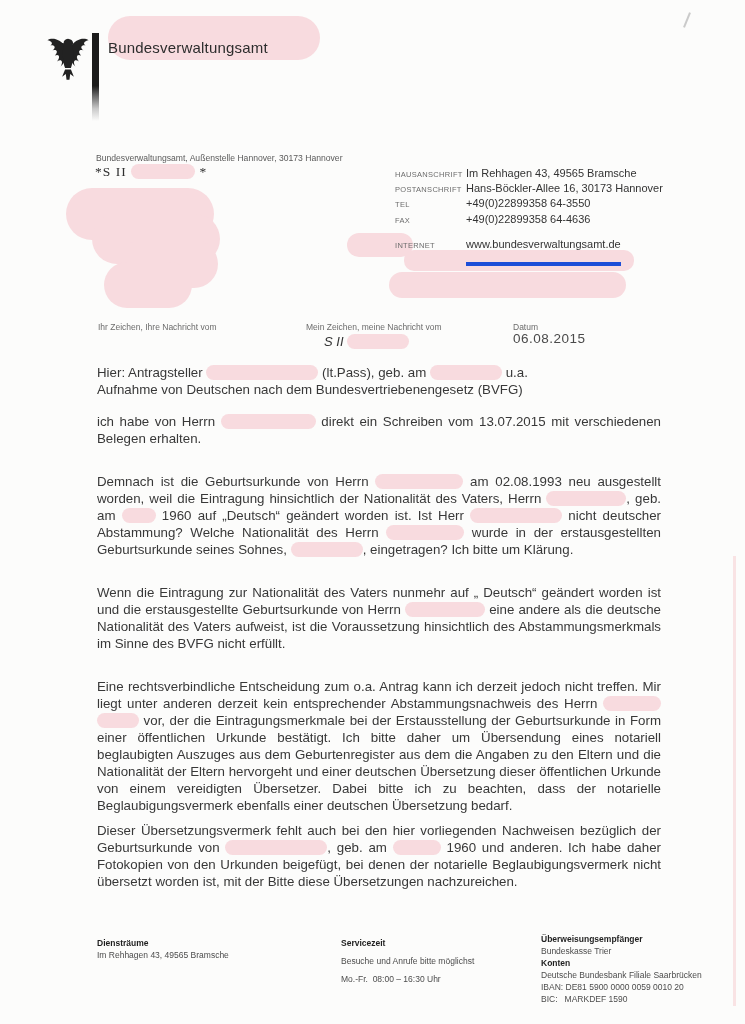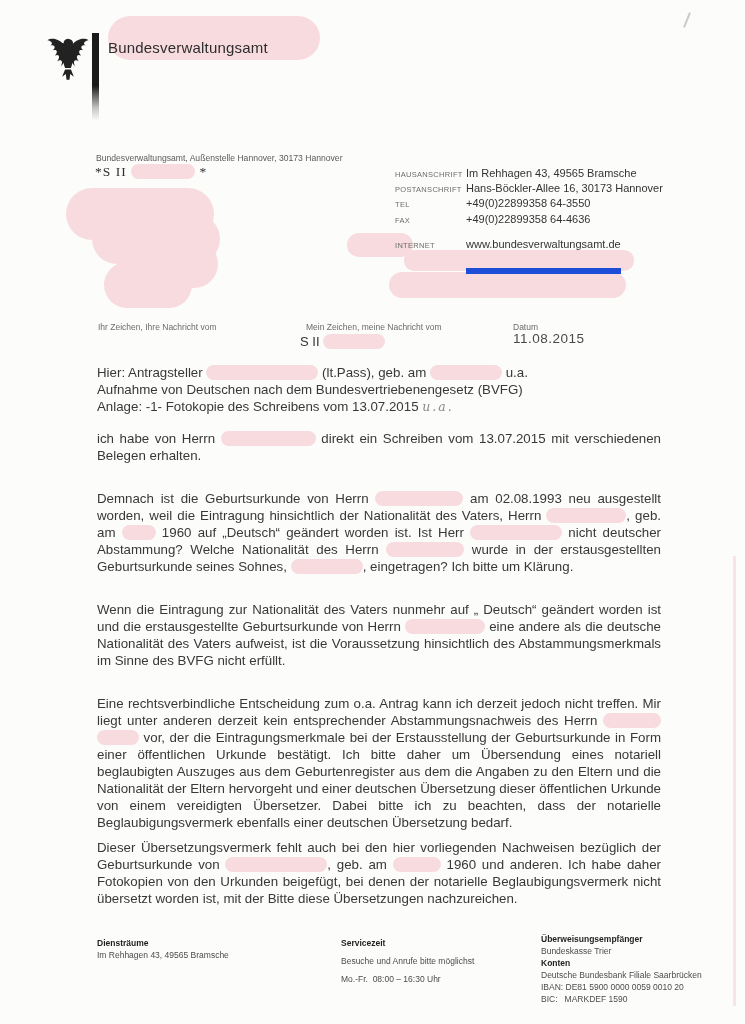--- a/index.html
+++ b/index.html
@@ -25,21 +25,21 @@
   .pencil-mark { position:absolute; left:686px; top:12px; width:2px; height:16px; background:#b5b5b5; opacity:.7; transform:rotate(22deg); }
   
   .return-address { position:absolute; left:96px; top:153px; font-size:8.6px; color:#5a5a5a; z-index:2; }
   .barcode-line { position:absolute; left:95px; top:164px; font-size:13.5px; color:#2f2f2f; z-index:2; letter-spacing:1px;font-family:Liberation Serif, serif; }
   
   .contact { position:absolute; left:395px; top:167px; z-index:2; }
   .contact-row { display:flex; align-items:baseline; margin-bottom:3.2px; }
   .contact-row.spaced { margin-top:13px; }
   .clabel { width:62px; text-align:left; font-size:7.5px; color:#6c6c6c; letter-spacing:.3px; flex:0 0 62px; }
   .cvalue { font-size:11px; color:#333; margin-left:9px; white-space:nowrap; }
-  .cvalue.url { border-bottom:6px solid #1d4ed8; padding-bottom:18px; }
+  .cvalue.url { border-bottom:4px solid #1d4ed8; padding-bottom:12px; }
   
   .ref-label { position:absolute; font-size:8.5px; color:#6c6c6c; z-index:2; }
   .ref-value { position:absolute; font-size:13px; color:#333; z-index:2; }
   .date-value { position:absolute; font-size:13.5px; color:#4a4a4a; z-index:2; letter-spacing:.5px; }
   
   .body-col { position:absolute; left:97px; top:364px; width:564px; font-size:13.3px; line-height:17px; color:#383838; z-index:2; }
   .subject-line { text-align:left; }
   .salutation { margin-top:31px; }
   .para { text-align:justify; margin-top:26px; }
   .para.first { margin-top:15px; }
@@ -101,27 +101,26 @@
     </div>
     <div class="contact-row spaced">
       <span class="clabel">INTERNET</span>
       <span class="cvalue url">www.bundesverwaltungsamt.de</span>
     </div>
   </div>
 
   <div class="ref-label" style="left:98px;top:322px;">Ihr Zeichen, Ihre Nachricht vom</div>
   <div class="ref-label" style="left:306px;top:322px;">Mein Zeichen, meine Nachricht vom</div>
   <div class="ref-label" style="left:513px;top:322px;">Datum</div>
-  <div class="ref-value" style="left:300px;top:334px;">S II <span class="redact-inline" style="width: 62px;"></span></div>
-  <div class="date-value" style="left:513px;top:331px;">11.08.2015</div>
+  <div class="ref-value" style="left:324px;top:334px;font-style:italic;">S II <span class="redact-inline" style="width: 62px;"></span></div>
+  <div class="date-value" style="left:513px;top:331px;">06.08.2015</div>
 
   <div class="body-col">
     <div class="subject-line">Hier: Antragsteller <span class="redact-inline" style="width: 112px;"></span> (lt.Pass), geb. am <span class="redact-inline" style="width: 72px;"></span> u.a.</div>
     <div class="subject-line">Aufnahme von Deutschen nach dem Bundesvertriebenengesetz (BVFG)</div>
-    <div class="subject-line">Anlage: -1- Fotokopie des Schreibens vom 13.07.2015 <span class="handwritten">u.a.</span></div>
 
 
     <div class="para first">ich habe von Herrn <span class="redact-inline" style="width: 95px;"></span> direkt ein Schreiben vom 13.07.2015 mit verschiedenen Belegen erhalten.</div>
     <div class="para">Demnach ist die Geburtsurkunde von Herrn <span class="redact-inline" style="width: 88px;"></span> am 02.08.1993 neu ausgestellt worden, weil die Eintragung hinsichtlich der Nationalität des Vaters, Herrn <span class="redact-inline" style="width: 80px;"></span>, geb. am <span class="redact-inline" style="width: 34px;"></span> 1960 auf „Deutsch“ geändert worden ist. Ist Herr <span class="redact-inline" style="width: 92px;"></span> nicht deutscher Abstammung?  Welche Nationalität des Herrn <span class="redact-inline" style="width: 78px;"></span> wurde in der erstausgestellten Geburtsurkunde seines Sohnes, <span class="redact-inline" style="width: 72px;"></span>, eingetragen? Ich bitte um Klärung.</div>
     <div class="para">Wenn die Eintragung zur Nationalität des Vaters nunmehr auf „ Deutsch“ geändert worden ist und die erstausgestellte Geburtsurkunde von Herrn <span class="redact-inline" style="width: 80px;"></span> eine andere als die deutsche Nationalität des Vaters aufweist, ist die Voraussetzung hinsichtlich des Abstammungsmerkmals im Sinne des BVFG nicht erfüllt.</div>
     <div class="para">Eine rechtsverbindliche Entscheidung zum o.a. Antrag kann ich derzeit jedoch nicht treffen. Mir liegt unter anderen derzeit kein entsprechender Abstammungsnachweis des Herrn <span class="redact-inline" style="width: 58px;"></span> <span class="redact-inline" style="width: 42px;"></span> vor, der die Eintragungsmerkmale bei der Erstausstellung der Geburtsurkunde in Form einer öffentlichen Urkunde bestätigt. Ich bitte daher um Übersendung eines notariell beglaubigten Auszuges aus dem Geburtenregister aus dem die Angaben zu den Eltern und die Nationalität der Eltern hervorgeht und einer deutschen Übersetzung dieser öffentlichen Urkunde von einem vereidigten Übersetzer. Dabei bitte ich zu beachten, dass der notarielle Beglaubigungsvermerk ebenfalls einer deutschen Übersetzung bedarf.</div>
     <div class="para last">Dieser Übersetzungsvermerk fehlt auch bei den hier vorliegenden Nachweisen bezüglich der Geburtsurkunde von <span class="redact-inline" style="width: 102px;"></span>, geb. am <span class="redact-inline" style="width: 48px;"></span> 1960 und anderen. Ich habe daher Fotokopien von den Urkunden beigefügt, bei denen der notarielle Beglaubigungsvermerk nicht übersetzt worden ist, mit der Bitte diese Übersetzungen nachzureichen.</div>
   </div>
 
   <div class="fcol" style="left:97px;top:938px;">

